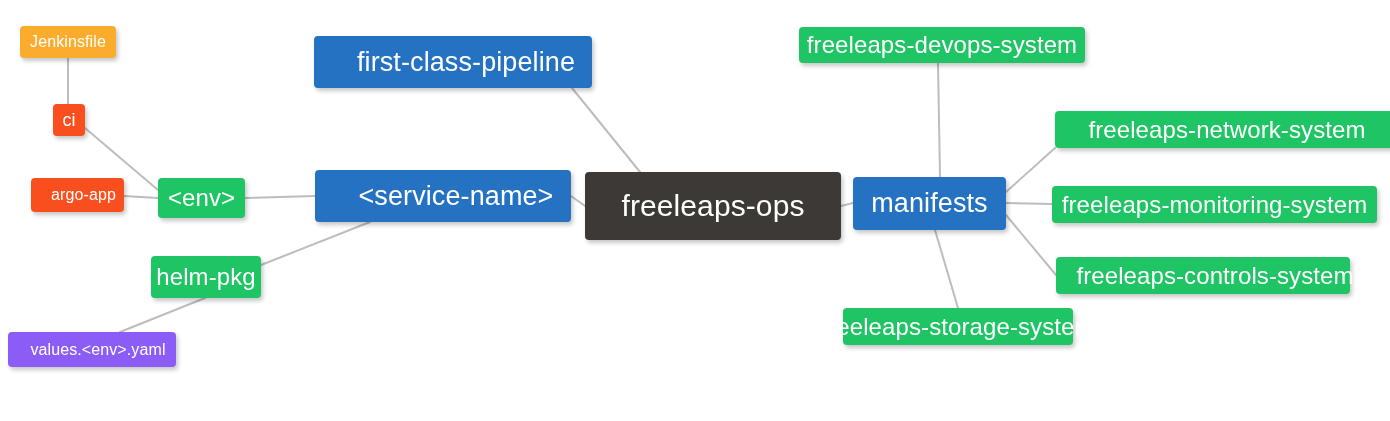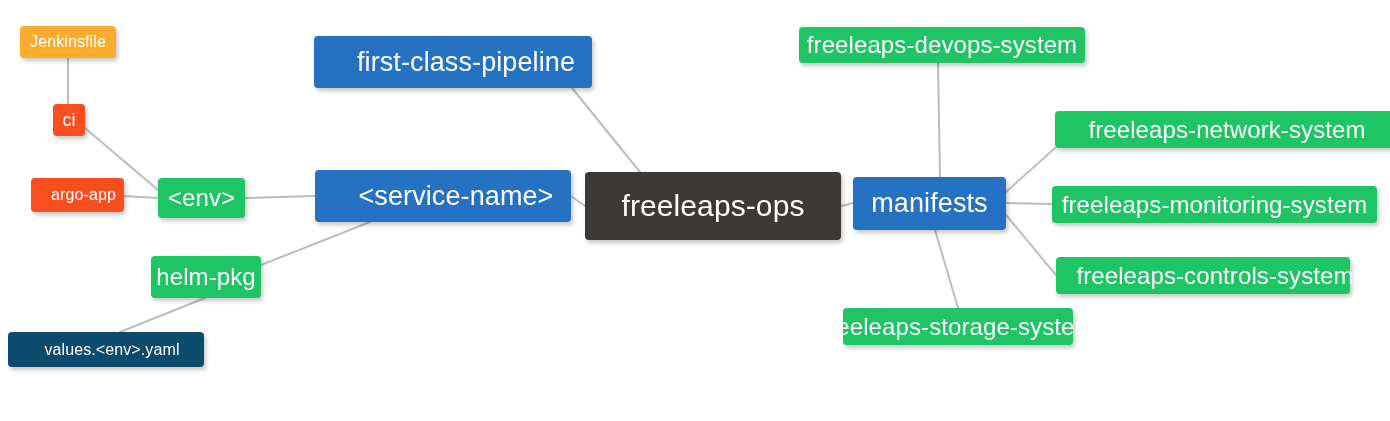--- a/index.html
+++ b/index.html
@@ -94,21 +94,21 @@
       </div>
       <div class="node tier-5" style="left: 53px; top: 104px; width: 32px; height: 32px; background: rgb(249, 79, 31);">
         <span class="node-label">ci</span>
       </div>
       <div class="node tier-6" style="left: 20px; top: 26px; width: 96px; height: 32px; background: rgb(251, 172, 45);">
         <span class="node-label">Jenkinsfile</span>
       </div>
       <div class="node tier-4" style="left: 31px; top: 178px; width: 93px; height: 34px; background: rgb(249, 79, 31);">
         <span class="node-label">argo-app</span>
       </div>
-      <div class="node tier-4" style="left: 8px; top: 332px; width: 196px; height: 35px; background: #0c4a6e;">
+      <div class="node tier-4" style="left: 8px; top: 332px; width: 168px; height: 35px; background: #8b5cf6;">
         <span class="node-label">values.&lt;env&gt;.yaml</span>
       </div>
       <div class="node tier-3" style="left: 799px; top: 27px; width: 286px; height: 36px; background: rgb(31, 196, 100);">
         <span class="node-label">freeleaps-devops-system</span>
       </div>
       <div class="node tier-3" style="left: 1055px; top: 111px; width: 344px; height: 37px; background: rgb(31, 196, 100);">
         <span class="node-label">freeleaps-network-system</span>
       </div>
       <div class="node tier-3" style="left: 1052px; top: 186px; width: 325px; height: 37px; background: rgb(31, 196, 100);">
         <span class="node-label">freeleaps-monitoring-system</span>

